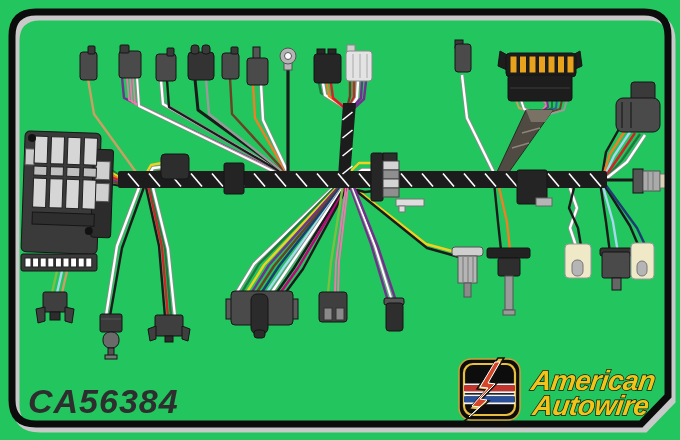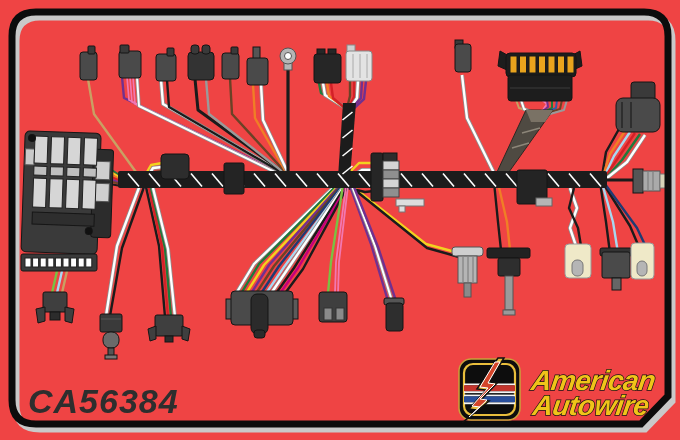--- a/index.html
+++ b/index.html
@@ -1,16 +1,16 @@
 <!DOCTYPE html>
 <html><head>
 <meta charset="utf-8">
 <style>
   html,body{margin:0;padding:0;background:#ffffff;}
-  .stage{position:relative;width:680px;height:440px;background:#ef4444;overflow:hidden;
+  .stage{position:relative;width:680px;height:440px;background:#22c55e;overflow:hidden;
          font-family:"Liberation Sans", sans-serif;}
   svg{display:block;}
   text{font-family:"Liberation Sans", sans-serif;}
   .part-number{font-weight:bold;font-style:italic;fill:#2e2e2e;font-size:34px;letter-spacing:1px;}
   .brand-text{font-weight:bold;font-style:italic;fill:#F0C419;stroke:#121212;stroke-width:1.4px;
               paint-order:stroke;font-size:28px;letter-spacing:-0.5px;}
 </style>
 </head>
 <body>
 

